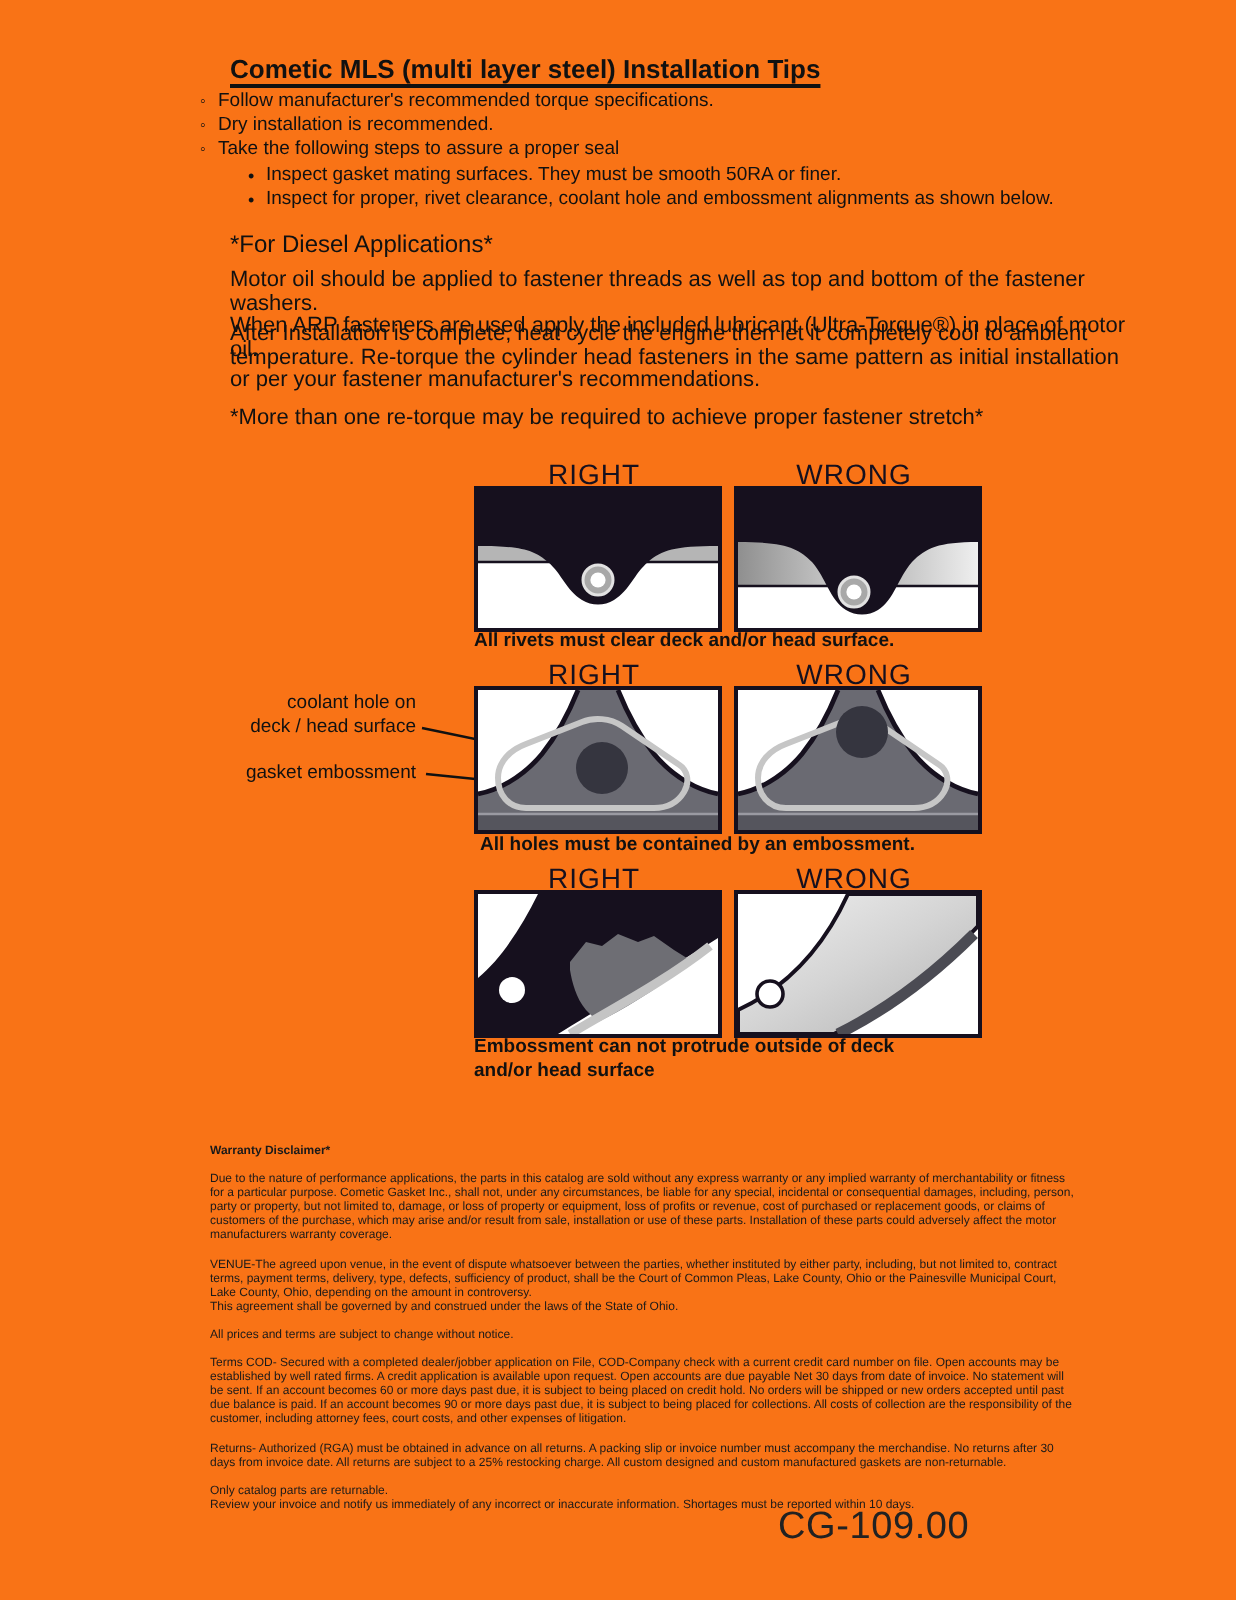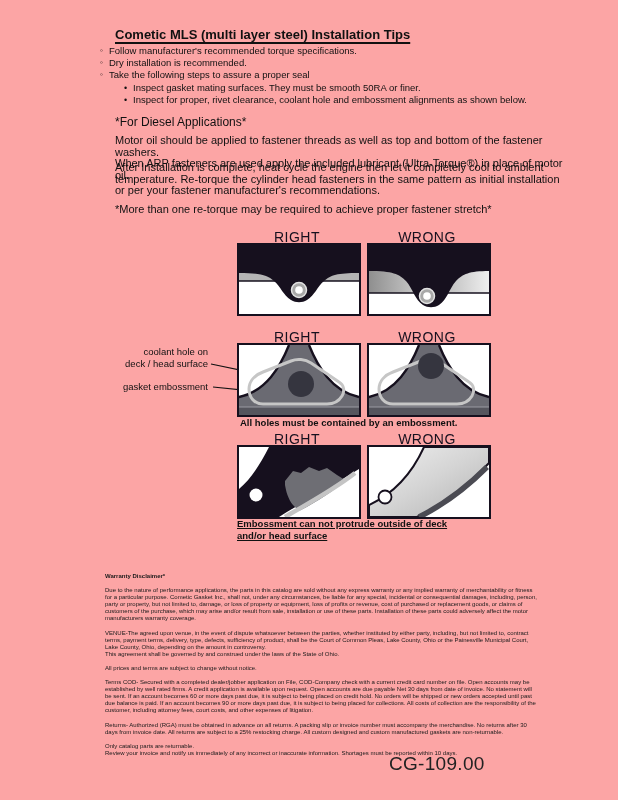--- a/index.html
+++ b/index.html
@@ -1,17 +1,17 @@
 <!DOCTYPE html>
 <html><head>
 <meta charset="utf-8">
 <style>
   html,body{margin:0;padding:0;background:#e8e8e8;}
   .page{
-    position:relative;width:618px;height:800px;background:#fca5a5;
+    position:relative;width:618px;height:800px;background:#f97316;
     font-family:"Liberation Sans", sans-serif;color:#111;
     margin:0 auto;overflow:hidden;
   }
   .abs{position:absolute;}
   .pre{white-space:pre-line;}
   .title{
     font-size:13px;font-weight:bold;color:#111;
     text-decoration:underline;text-decoration-thickness:1.5px;text-underline-offset:3px;
   }
   .tips{font-size:9.5px;line-height:12.2px;}
@@ -92,20 +92,21 @@
     </defs>
     <rect x="0" y="0" width="120" height="69" fill="#ffffff"></rect>
     <rect x="0" y="24" width="120" height="24" fill="url(#g1)"></rect>
     <rect x="0" y="48" width="120" height="21" fill="#ffffff"></rect>
     <line x1="0" y1="48" x2="120" y2="48" stroke="#16101e" stroke-width="1.3"></line>
     <path d="M0,0 H120 V26 C100,26 94,29 87,36 C80,44 78,55 70,60 C65,63 59,63 54,60 C46,55 44,44 37,36 C30,29 24,26 0,26 Z" fill="#16101e"></path>
     <circle cx="58" cy="51" r="7.5" fill="#a8a8a8" stroke="#e2e2e2" stroke-width="1.5"></circle>
     <circle cx="58" cy="51" r="3.8" fill="#ffffff"></circle>
   </svg>
 
+  <div class="abs dg-caption" style="left:237px;top:315px;">All rivets must clear deck and/or head surface.</div>
 
   <div class="abs dg-label" style="left:237px;top:329px;">RIGHT</div>
   <div class="abs dg-label" style="left:367px;top:329px;">WRONG</div>
 
   <div class="abs annot pre" style="left:98px;top:346px;">coolant hole on
 deck / head surface</div>
   <div class="abs annot pre" style="left:98px;top:381px;">gasket embossment</div>
 
   <svg class="abs" style="left:205px;top:358px;" width="100" height="40" viewBox="0 0 100 40">
     <line x1="6" y1="6" x2="93" y2="24" stroke="#111" stroke-width="1.2"></line>
@@ -154,21 +155,21 @@
           <stop offset="0.5" stop-color="#d4d4d4"></stop>
         <stop offset="1" stop-color="#b2b2b2"></stop>
       </linearGradient>
     </defs>
     <rect x="0" y="0" width="120" height="70" fill="#ffffff"></rect>
     <path d="M55,0 H120 V16 C98,40 72,58 48,70 H0 V58 C28,45 45,22 55,0 Z" fill="url(#g3)" stroke="#16101e" stroke-width="2"></path>
     <path d="M118,20 C96,42 72,59 50,70" fill="none" stroke="#4b4b53" stroke-width="5.5"></path>
     <circle cx="16" cy="50" r="6.5" fill="#ffffff" stroke="#16101e" stroke-width="1.8"></circle>
   </svg>
 
-  <div class="abs dg-caption pre" style="left:237px;top:518px;text-decoration:underline;">Embossment can not protrude outside of deck
+  <div class="abs dg-caption pre" style="left:237px;top:518px;">Embossment can not protrude outside of deck
 and/or head surface</div>
 
   <div class="abs disclaimer" style="left:105px;top:573px;">
     <p class="dh">Warranty Disclaimer*</p>
     <p class="pre">Due to the nature of performance applications, the parts in this catalog are sold without any express warranty or any implied warranty of merchantability or fitness for a particular purpose.  Cometic Gasket Inc., shall not, under any circumstances, be liable for any special, incidental or consequential damages, including, person, party or property, but not limited to, damage, or loss of property or equipment, loss of profits or revenue, cost of purchased or replacement goods, or claims of customers of the purchase, which may arise and/or result from sale, installation or use of these parts.  Installation of these parts could adversely affect the motor manufacturers warranty coverage.</p>
     <p class="pre">VENUE-The agreed upon venue, in the event of dispute whatsoever between the parties, whether instituted by either party, including, but not limited to, contract terms, payment terms, delivery, type, defects, sufficiency of product, shall be the Court of Common Pleas, Lake County, Ohio or the Painesville Municipal Court, Lake County, Ohio, depending on the amount in controversy.
 This agreement shall be governed by and construed under the laws of the State of Ohio.</p>
     <p class="pre">All prices and terms are subject to change without notice.</p>
     <p class="pre">Terms COD- Secured with a completed dealer/jobber application on File, COD-Company check with a current credit card number on file.  Open accounts may be established by well rated firms.  A credit application is available upon request.  Open accounts are due payable Net 30 days from date of invoice.  No statement will be sent.  If an account becomes 60 or more days past due, it is subject to being placed on credit hold.  No orders will be shipped or new orders accepted until past due balance is paid.  If an account becomes 90 or more days past due, it is subject to being placed for collections.  All costs of collection are the responsibility of the customer, including attorney fees, court costs, and other expenses of litigation.</p>
     <p class="pre">Returns- Authorized (RGA) must be obtained in advance on all returns.  A packing slip or invoice number must accompany the merchandise.  No returns after 30 days from invoice date.  All returns are subject to a 25% restocking charge.  All custom designed and custom manufactured gaskets are non-returnable.</p>

